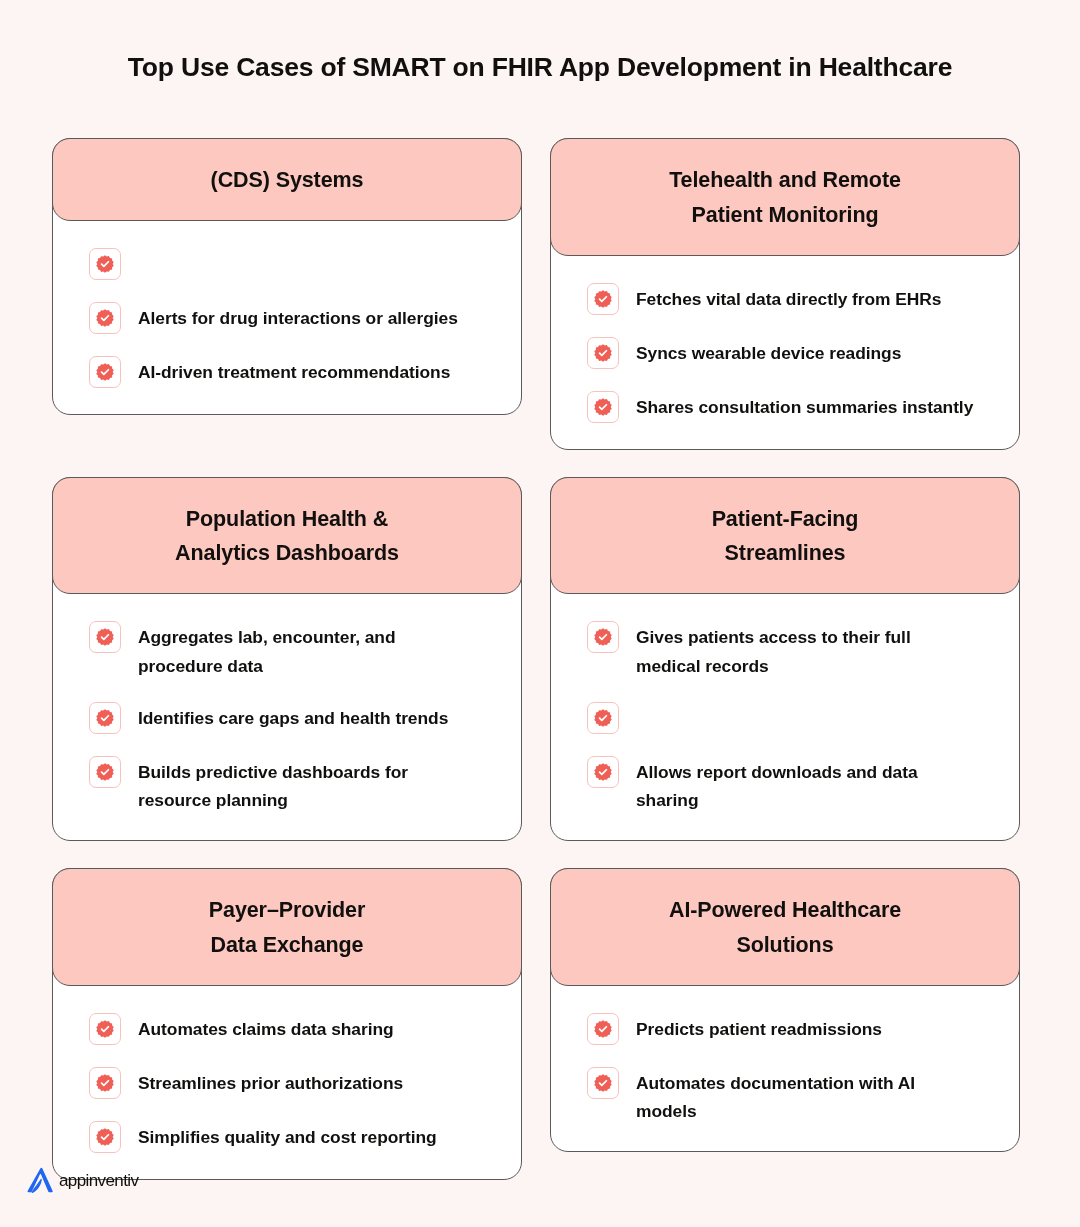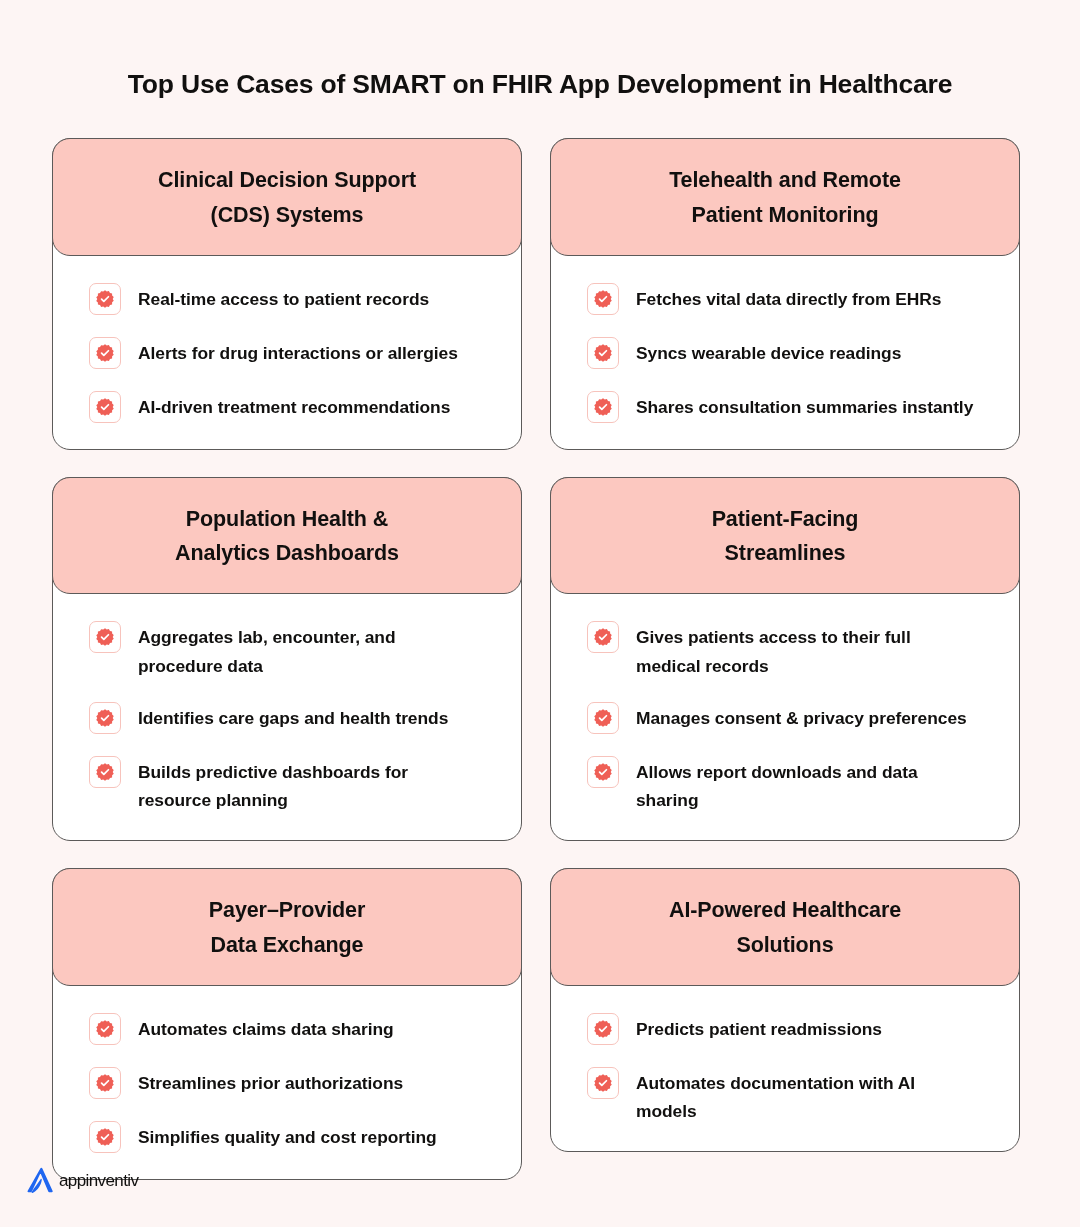--- a/index.html
+++ b/index.html
@@ -26,21 +26,20 @@
   .page-title {
     position: absolute;
     top: 52px;
     left: 0;
     width: 1080px;
     text-align: center;
     font-size: 26.5px;
     font-weight: bold;
     letter-spacing: -0.2px;
     color: #11100f;
-    margin-top: 17px;
   }
 
   .grid {
     position: absolute;
     top: 138px;
     left: 52px;
     width: 968px;
     display: grid;
     grid-template-columns: 470px 470px;
     column-gap: 28px;
@@ -157,33 +156,31 @@
 <body>
 
 <div class="page">
 
   <div class="page-title">Top Use Cases of SMART on FHIR App Development in Healthcare</div>
 
   <div class="grid">
 
     <div class="card">
       <div class="card-header">
-        <span class="line">Clinical Decision Support</span>
         <span class="line">(CDS) Systems</span>
       </div>
       <div class="card-body">
         <ul class="bullet-list">
           <li class="bullet-item">
             <span class="check-box">
               <svg width="20" height="20" viewBox="0 0 24 24">
                   <path fill="#ef5f56" d="M12 1.4l2.1 1.55 2.55-.52 1.33 2.24 2.52.66.05 2.6 1.95 1.72-1.24 2.29 1.24 2.29-1.95 1.72-.05 2.6-2.52.66-1.33 2.24-2.55-.52L12 22.6l-2.1-1.55-2.55.52-1.33-2.24-2.52-.66-.05-2.6L1.5 14.35l1.24-2.29L1.5 9.77l1.95-1.72.05-2.6 2.52-.66 1.33-2.24 2.55.52z"></path>
                   <path fill="none" stroke="#ffffff" stroke-width="2.1" stroke-linecap="round" stroke-linejoin="round" d="M7.9 12.2l2.7 2.7 5.5-5.6"></path>
                 </svg>
             </span>
-            <span class="bullet-text">Real-time access to patient records</span>
           </li>
           <li class="bullet-item">
             <span class="check-box">
               <svg width="20" height="20" viewBox="0 0 24 24">
                   <path fill="#ef5f56" d="M12 1.4l2.1 1.55 2.55-.52 1.33 2.24 2.52.66.05 2.6 1.95 1.72-1.24 2.29 1.24 2.29-1.95 1.72-.05 2.6-2.52.66-1.33 2.24-2.55-.52L12 22.6l-2.1-1.55-2.55.52-1.33-2.24-2.52-.66-.05-2.6L1.5 14.35l1.24-2.29L1.5 9.77l1.95-1.72.05-2.6 2.52-.66 1.33-2.24 2.55.52z"></path>
                   <path fill="none" stroke="#ffffff" stroke-width="2.1" stroke-linecap="round" stroke-linejoin="round" d="M7.9 12.2l2.7 2.7 5.5-5.6"></path>
                 </svg>
             </span>
             <span class="bullet-text">Alerts for drug interactions or allergies</span>
           </li>
@@ -292,21 +289,20 @@
             </span>
             <span class="bullet-text wide">Gives patients access to their full medical records</span>
           </li>
           <li class="bullet-item">
             <span class="check-box">
               <svg width="20" height="20" viewBox="0 0 24 24">
                   <path fill="#ef5f56" d="M12 1.4l2.1 1.55 2.55-.52 1.33 2.24 2.52.66.05 2.6 1.95 1.72-1.24 2.29 1.24 2.29-1.95 1.72-.05 2.6-2.52.66-1.33 2.24-2.55-.52L12 22.6l-2.1-1.55-2.55.52-1.33-2.24-2.52-.66-.05-2.6L1.5 14.35l1.24-2.29L1.5 9.77l1.95-1.72.05-2.6 2.52-.66 1.33-2.24 2.55.52z"></path>
                   <path fill="none" stroke="#ffffff" stroke-width="2.1" stroke-linecap="round" stroke-linejoin="round" d="M7.9 12.2l2.7 2.7 5.5-5.6"></path>
                 </svg>
             </span>
-            <span class="bullet-text">Manages consent &amp; privacy preferences</span>
           </li>
           <li class="bullet-item">
             <span class="check-box">
               <svg width="20" height="20" viewBox="0 0 24 24">
                   <path fill="#ef5f56" d="M12 1.4l2.1 1.55 2.55-.52 1.33 2.24 2.52.66.05 2.6 1.95 1.72-1.24 2.29 1.24 2.29-1.95 1.72-.05 2.6-2.52.66-1.33 2.24-2.55-.52L12 22.6l-2.1-1.55-2.55.52-1.33-2.24-2.52-.66-.05-2.6L1.5 14.35l1.24-2.29L1.5 9.77l1.95-1.72.05-2.6 2.52-.66 1.33-2.24 2.55.52z"></path>
                   <path fill="none" stroke="#ffffff" stroke-width="2.1" stroke-linecap="round" stroke-linejoin="round" d="M7.9 12.2l2.7 2.7 5.5-5.6"></path>
                 </svg>
             </span>
             <span class="bullet-text wide">Allows report downloads and data sharing</span>
           </li>

